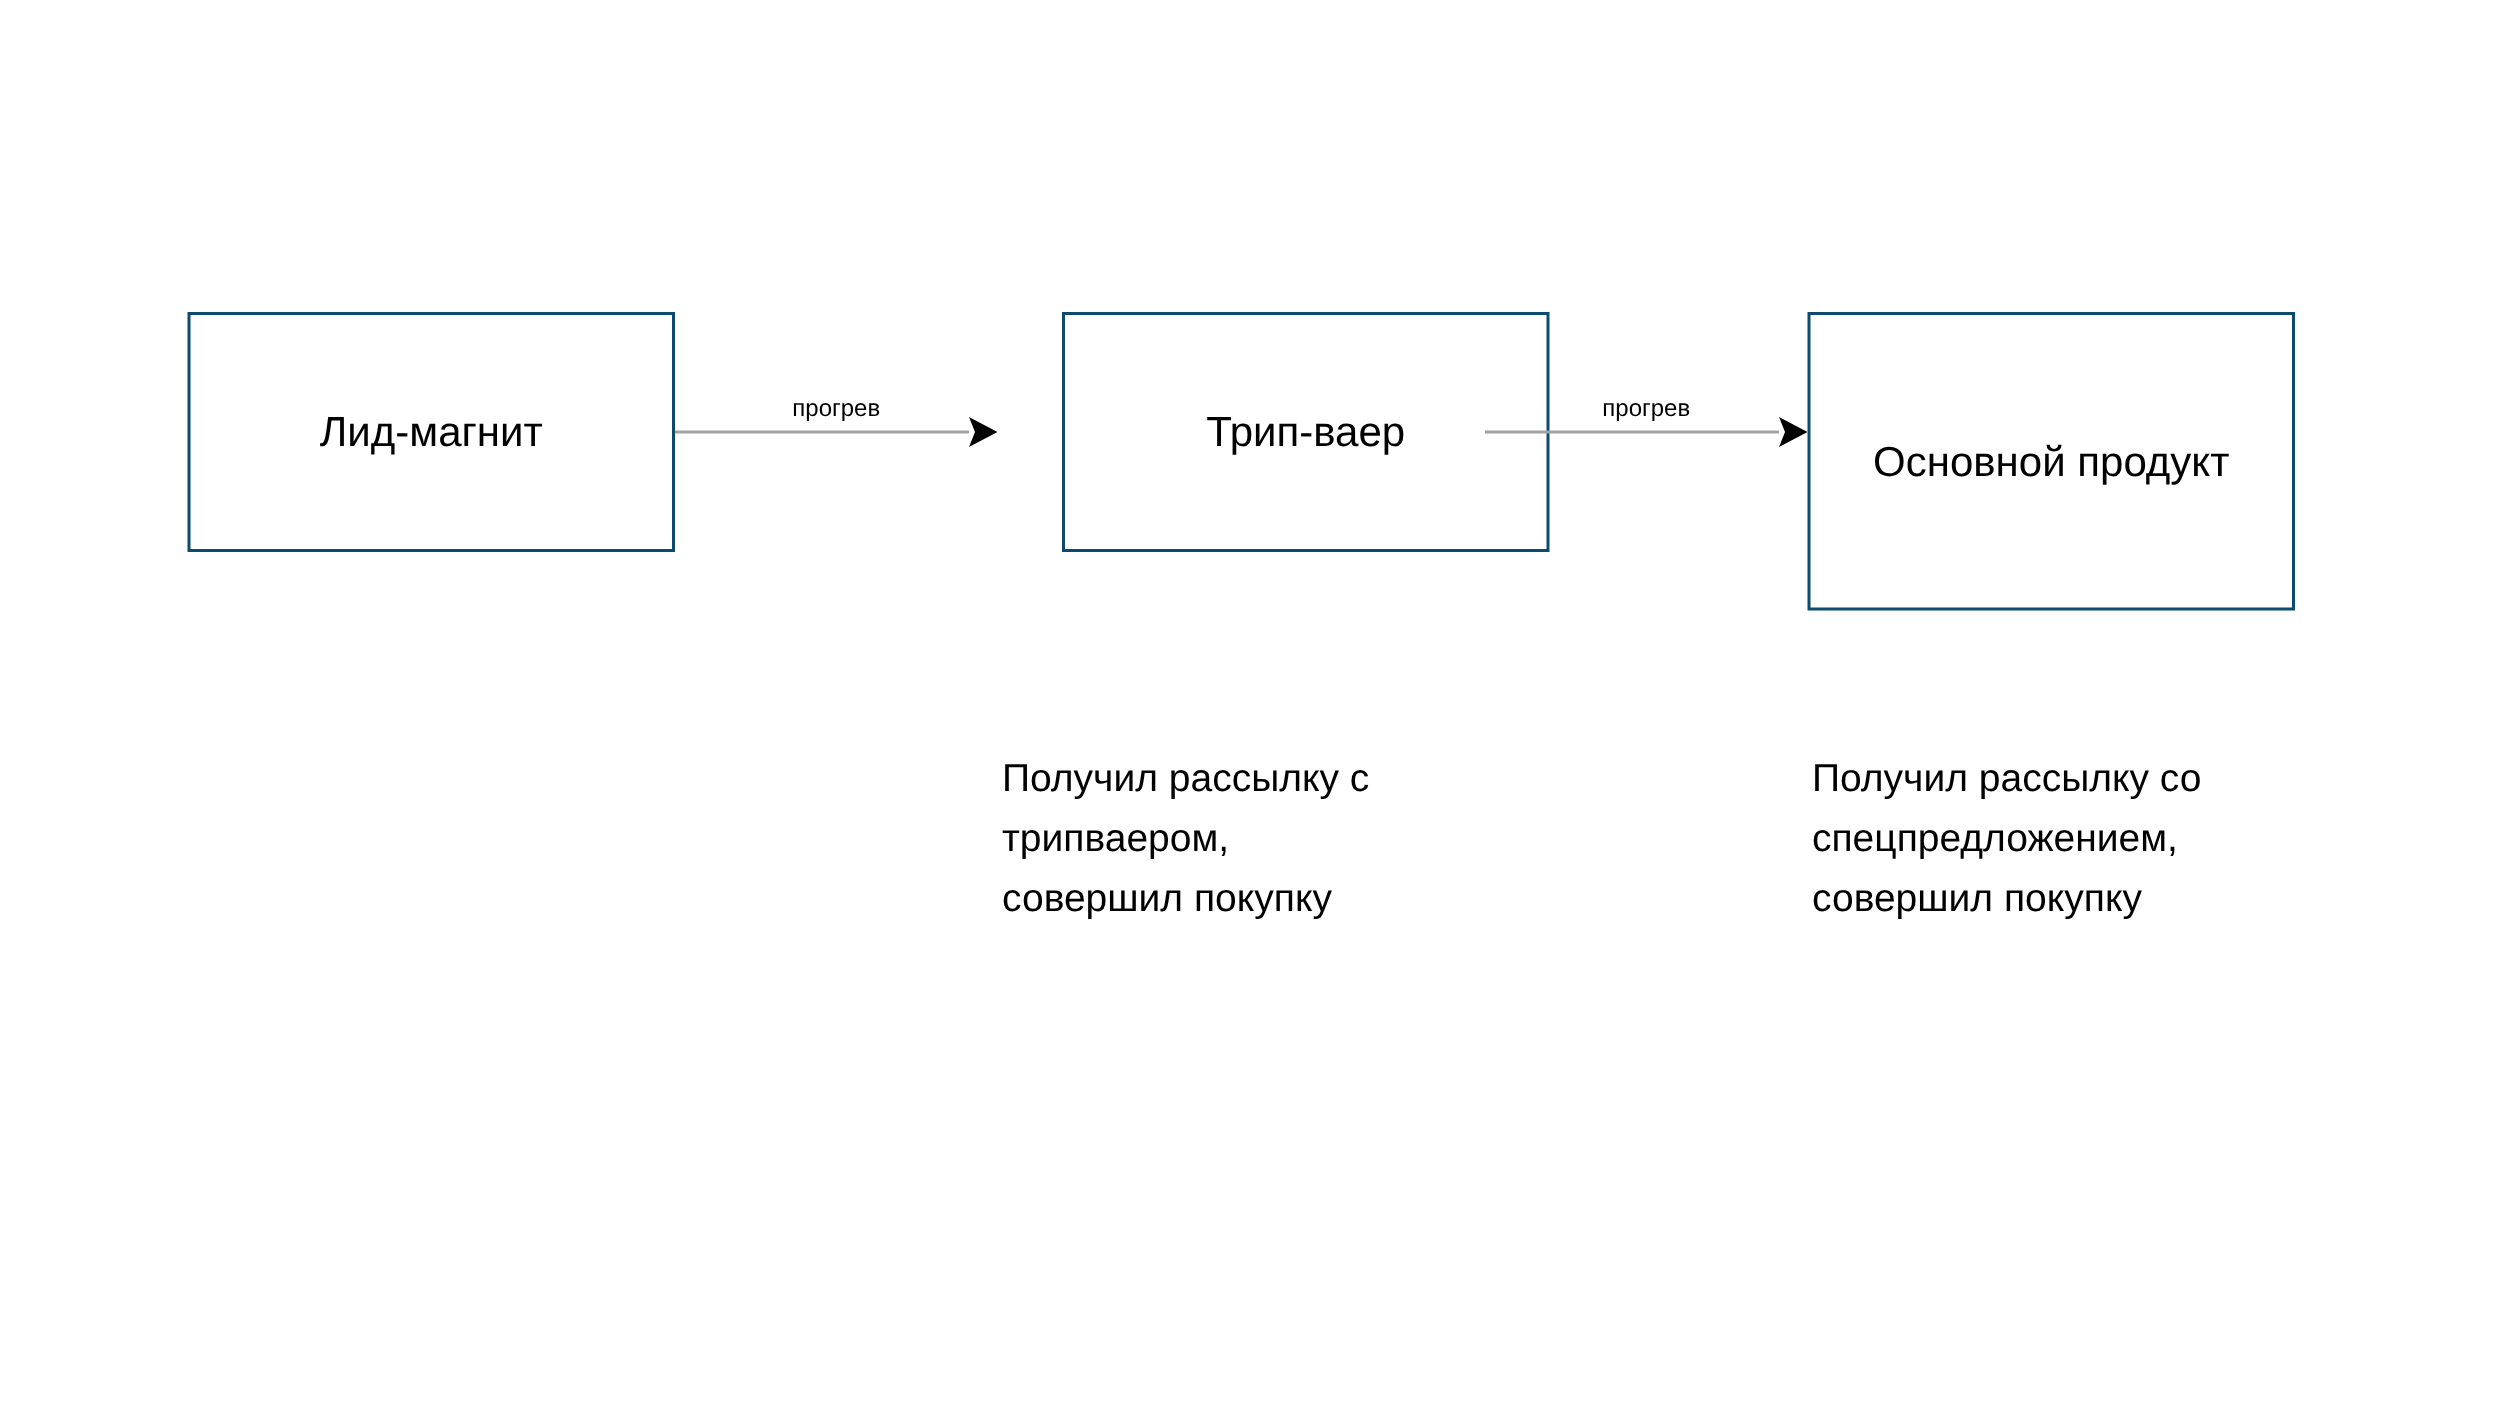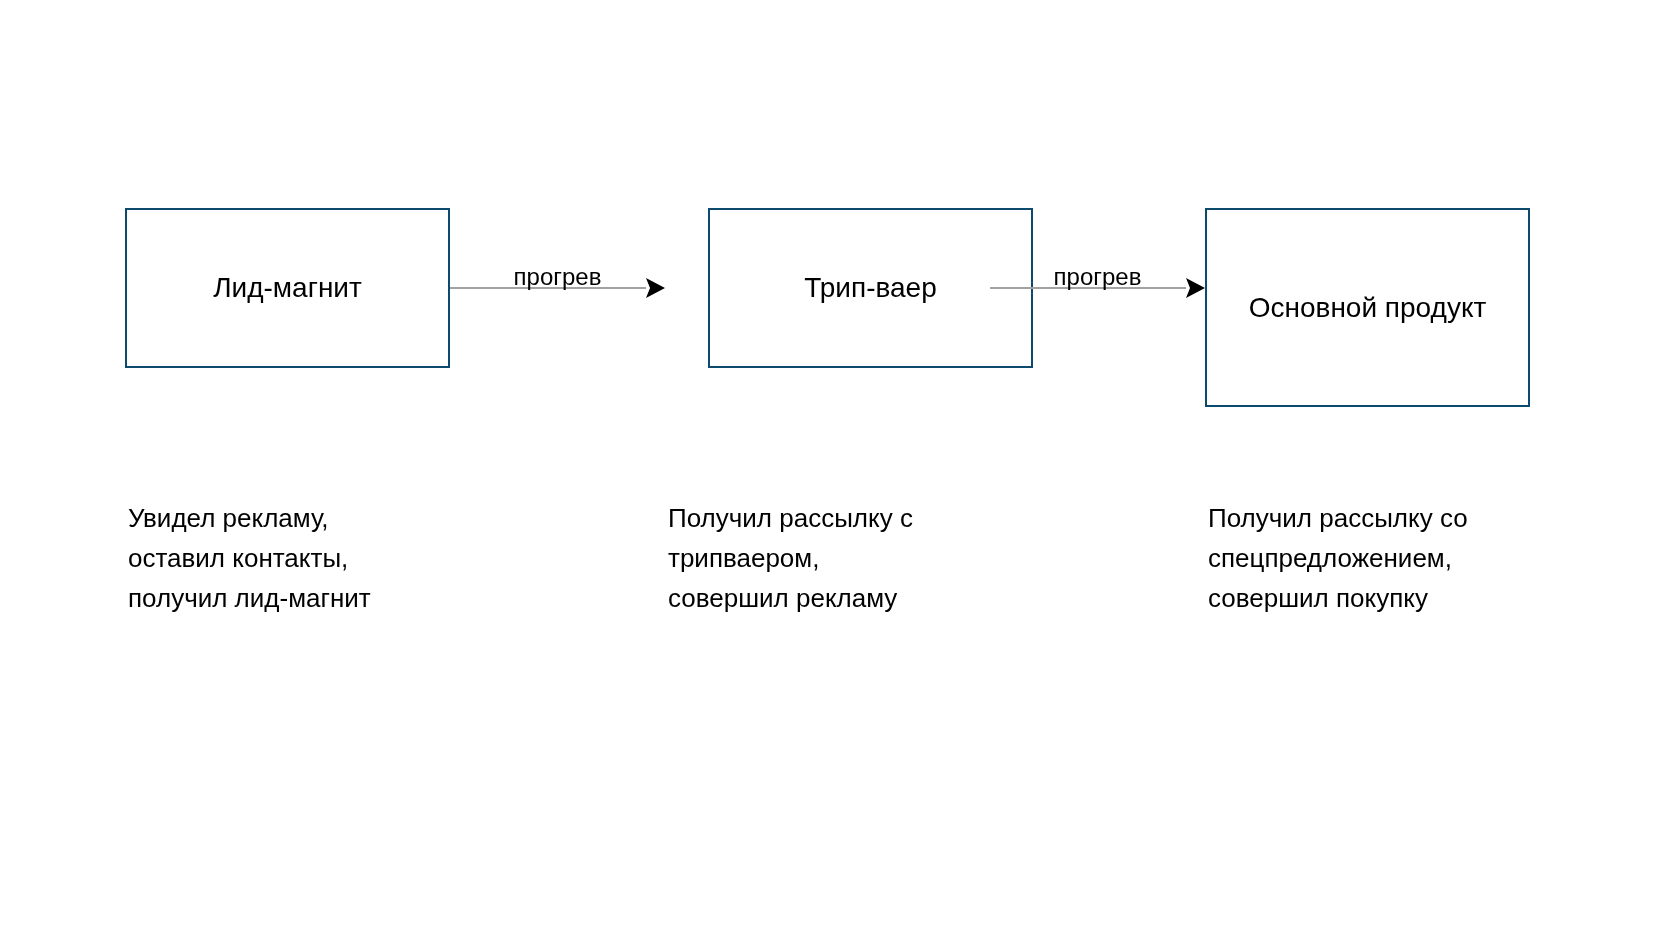--- a/index.html
+++ b/index.html
@@ -58,21 +58,21 @@
     height: 100%;
     overflow: visible;
   }
 
   .edge-label {
     position: absolute;
     left: 0;
     width: 100%;
     top: 56px;
     text-align: center;
-    font-size: 24px;
+    font-size: 16px;
     line-height: 1.1;
     color: #000000;
     white-space: nowrap;
   }
 
   
   .caption {
     position: absolute;
     top: 498px;
     font-size: 26px;
@@ -110,25 +110,22 @@
       <line x1="0" y1="80" x2="196" y2="80" stroke="#a2a2a2" stroke-width="2"></line>
       <polygon points="196,70 215,80 196,90 200,80" fill="#000000"></polygon>
     </svg>
     <div class="edge-label">прогрев</div>
   </div>
 
   <div class="node" id="node-2">
     <span class="node-label">Основной продукт</span>
   </div>
 
-  <div class="caption" id="caption-0">Увидел рекламу,
-оставил контакты,
-получил лид-магнит</div>
 
   <div class="caption" id="caption-1">Получил рассылку с
 трипваером,
-совершил рекламу</div>
+совершил покупку</div>
 
   <div class="caption" id="caption-2">Получил рассылку со
 спецпредложением,
 совершил покупку</div>
 
 </div>
 
 </body></html>

